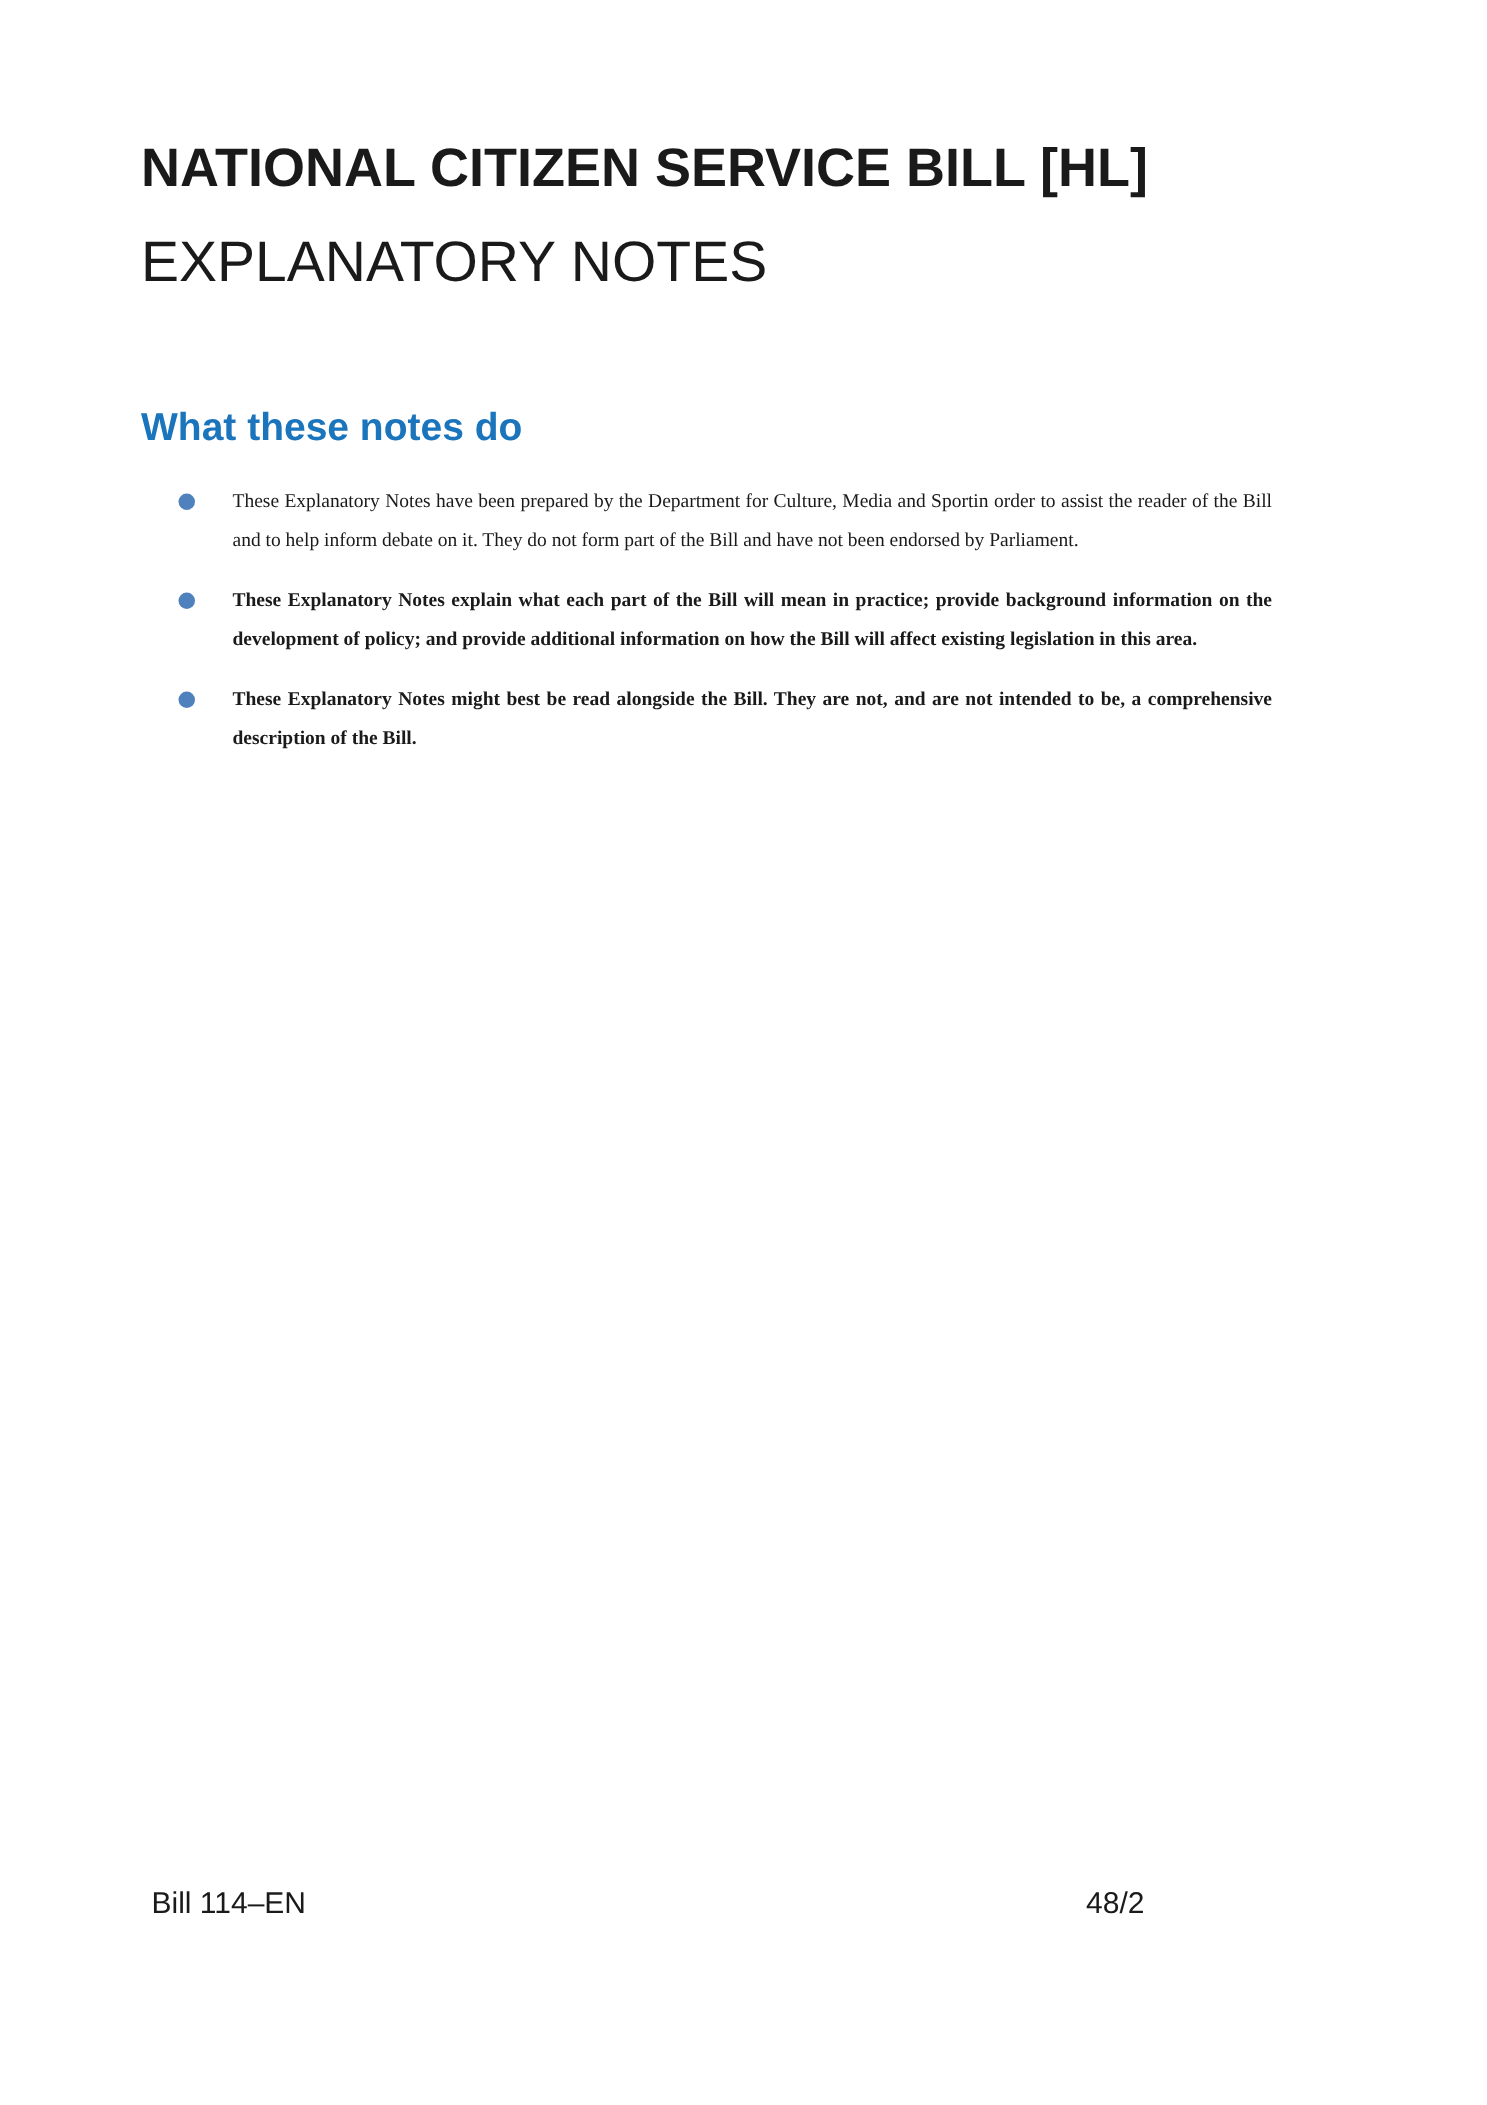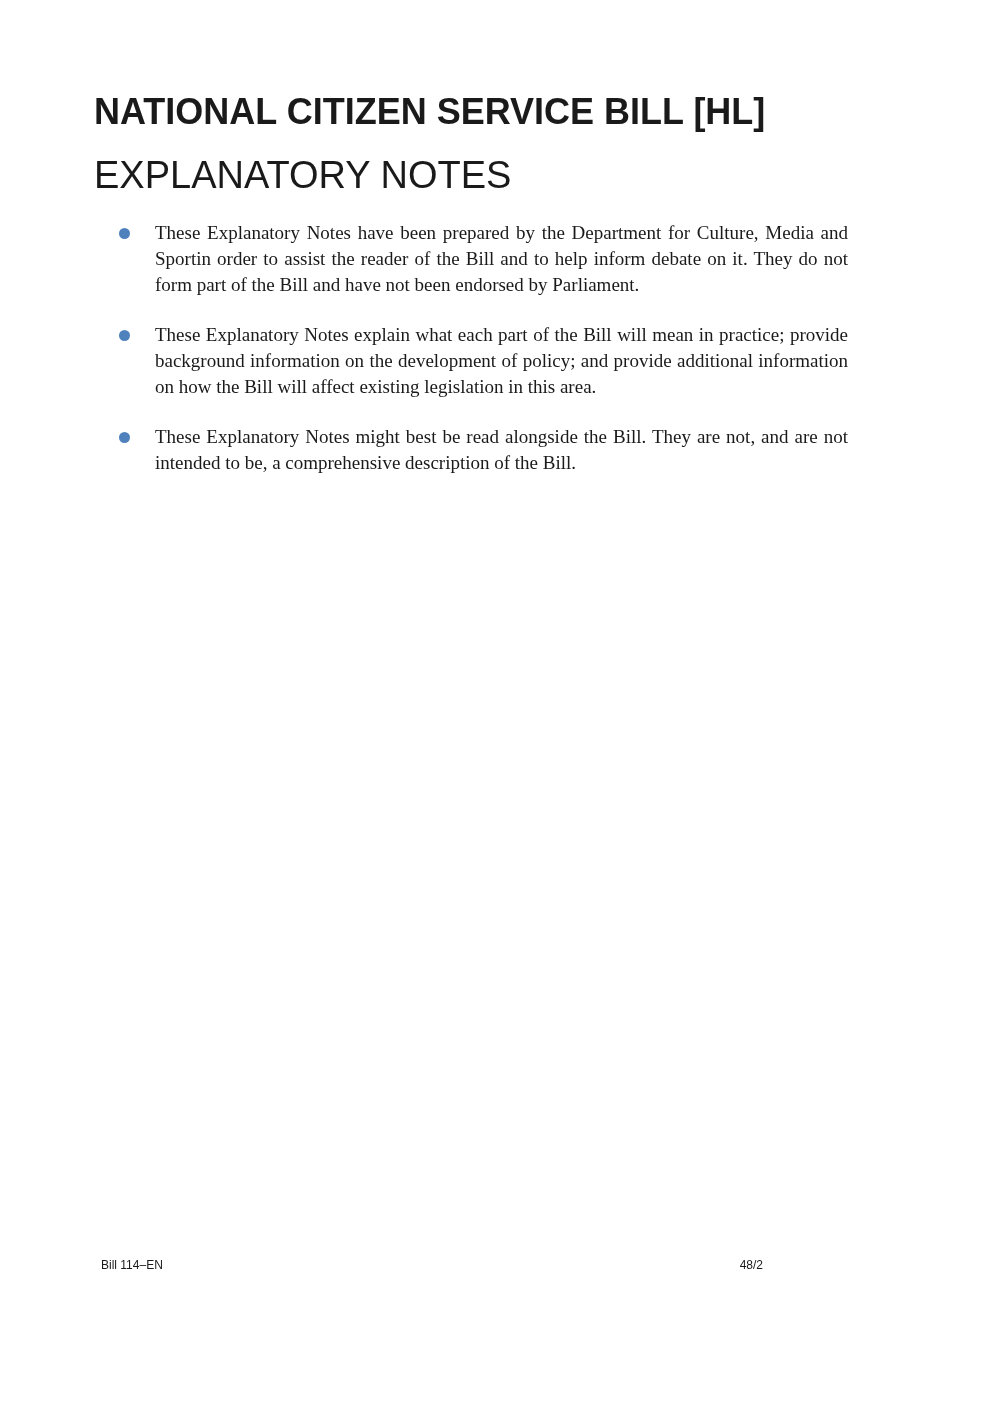--- a/index.html
+++ b/index.html
@@ -54,57 +54,59 @@
     margin: 16px 0 0 0;
   }
   .bullets {
     list-style: none;
     margin: 21px 0 0 0;
     padding: 0;
   }
   .bullet {
     position: relative;
     padding-left: 61px;
-    font-size: 19px;
+    font-size: 13px;
     line-height: 26px;
     text-align: justify;
   }
   .bullet + .bullet {
-    margin-top: 24px;
+    margin-top: 14px;
+    font-weight: bold;
   }
   .dot {
     position: absolute;
     left: 25px;
     top: 8px;
     width: 11px;
     height: 11px;
     border-radius: 50%;
     background: var(--bullet-blue, #4F81BD);
   }
   .footer {
     position: absolute;
     left: 101px;
     right: 228px;
     top: 1258px;
     display: flex;
     justify-content: space-between;
     align-items: flex-end;
     font-family: "Liberation Sans", sans-serif;
-    font-size: 12px;
+    font-size: 20px;
     color: #1a1a1a;
   }
 </style>
 </head>
 <body>
 
 <div class="page">
   <div class="content">
     <h1 class="doc-title">NATIONAL CITIZEN SERVICE BILL [HL]</h1>
     <div class="doc-subtitle">EXPLANATORY NOTES</div>
 
+    <h2 class="section-heading">What these notes do</h2>
 
 
     <ul class="bullets">
       <li class="bullet">
         <span class="dot"></span>
         <span>These Explanatory Notes have been prepared by the Department for Culture, Media and Sportin order to assist the reader of the Bill and to help inform debate on it. They do not form part of the Bill and have not been endorsed by Parliament.</span>
       </li>
       <li class="bullet">
         <span class="dot"></span>
         <span>These Explanatory Notes explain what each part of the Bill will mean in practice; provide background information on the development of policy; and provide additional information on how the Bill will affect existing legislation in this area.</span>

